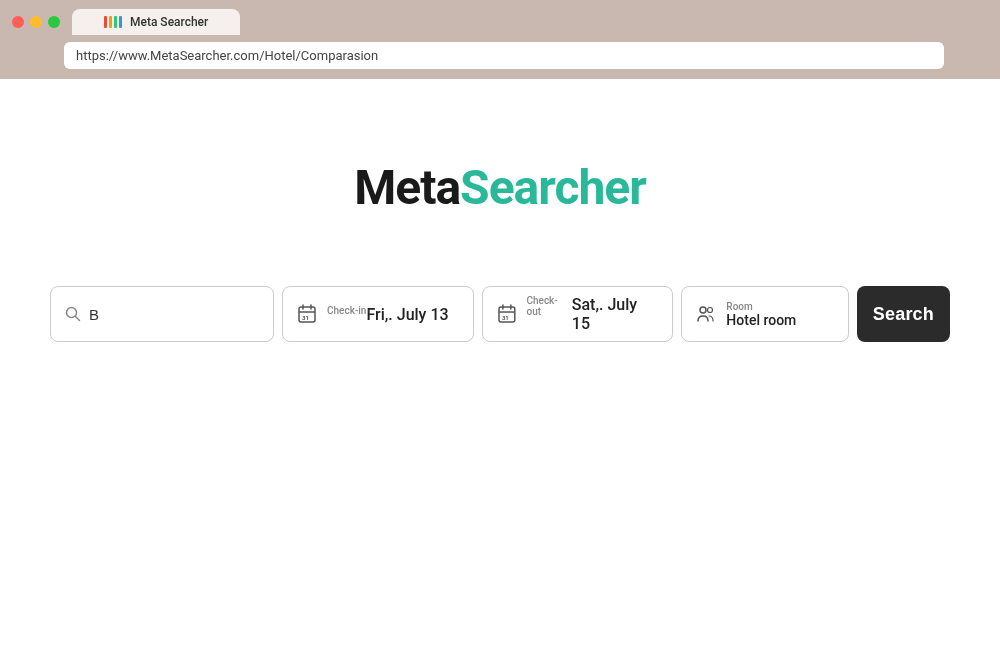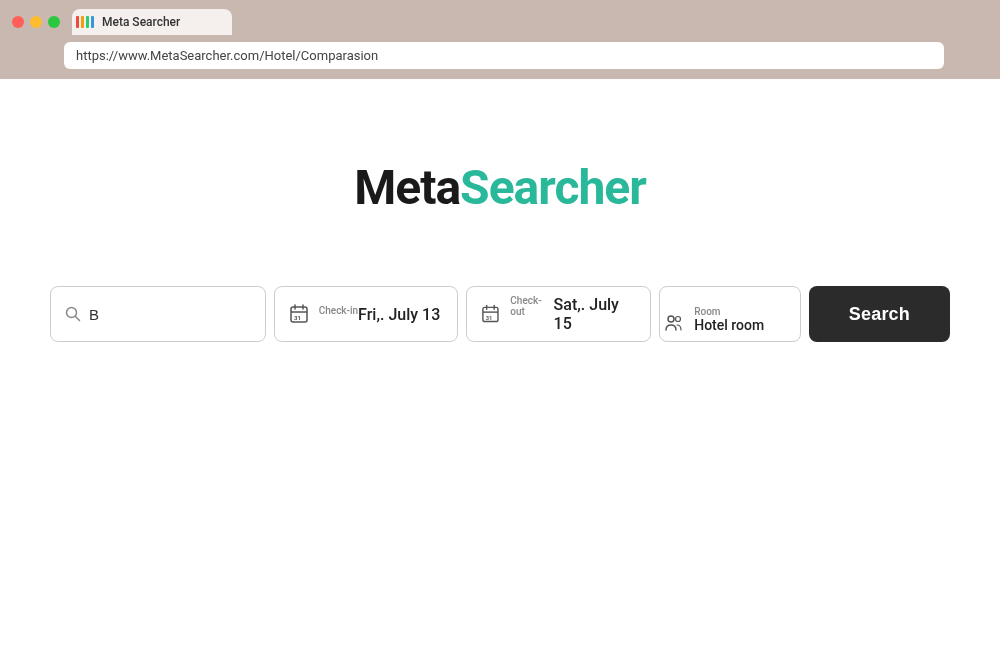--- a/index.html
+++ b/index.html
@@ -45,21 +45,21 @@
 
     .btn-close { background: #ff5f57; }
     .btn-minimize { background: #febc2e; }
     .btn-maximize { background: #28c840; }
 
     .browser-tab {
       display: flex;
       align-items: center;
       background: #f5f0ee;
       border-radius: 8px 8px 0 0;
-      padding: 6px 4px;
+      padding: 6px 32px;
       gap: 8px;
       min-width: 160px;
       text-align: center;
     }
 
     .tab-favicon {
       display: flex;
       gap: 2px;
     }
 
@@ -178,24 +178,24 @@
     }
 
     .date-value {
       font-size: 16px;
       color: #222;
       font-weight: 500;
     }
 
     .room-field {
       display: flex;
-      align-items: flex-end;
+      align-items: center;
       border: 1.5px solid #ccc;
       border-radius: 8px;
-      padding: 8px 4px;
+      padding: 8px 14px;
       gap: 10px;
       background: white;
       flex: 0.85;
       margin-right: 8px;
       cursor: pointer;
     }
 
     .room-field-inner {
       display: flex;
       flex-direction: column;
@@ -211,21 +211,21 @@
       font-size: 14px;
       color: #222;
       font-weight: 500;
     }
 
     .search-btn {
       background: #2b2b2b;
       color: white;
       border: none;
       border-radius: 8px;
-      padding: 12px 40px;
+      padding: 12px 16px;
       font-size: 18px;
       font-weight: 600;
       cursor: pointer;
       flex-shrink: 0;
       letter-spacing: 0.2px;
     }
 
     
     .cal-icon {
       display: inline-block;

